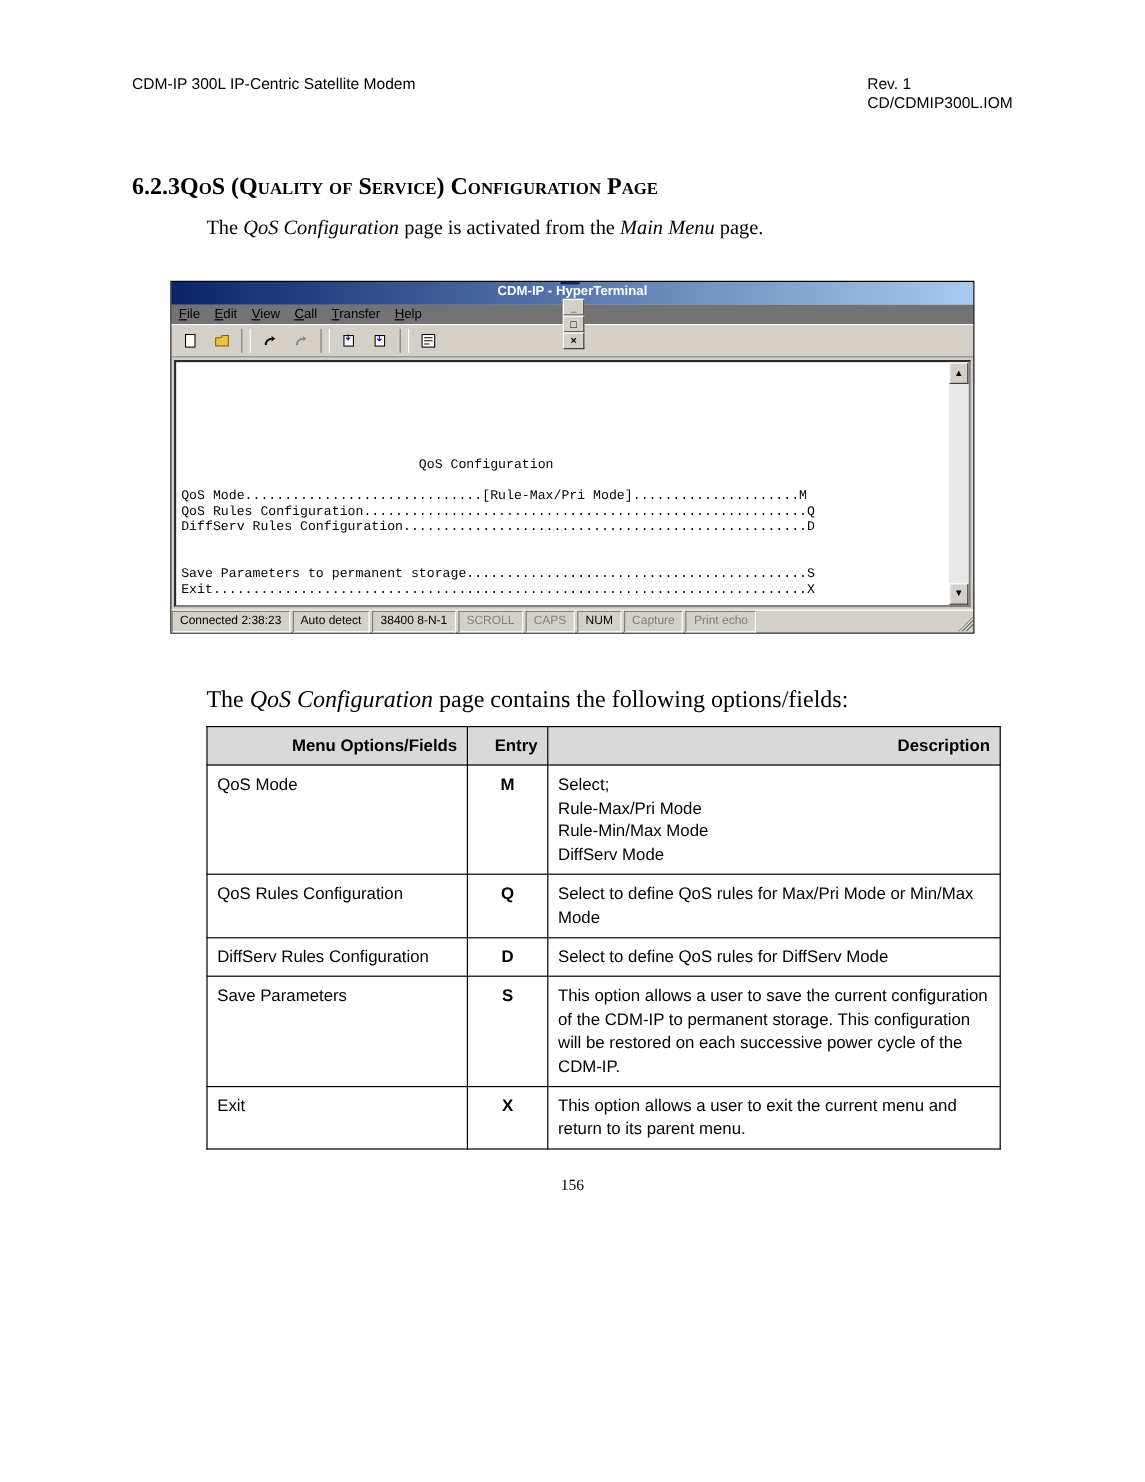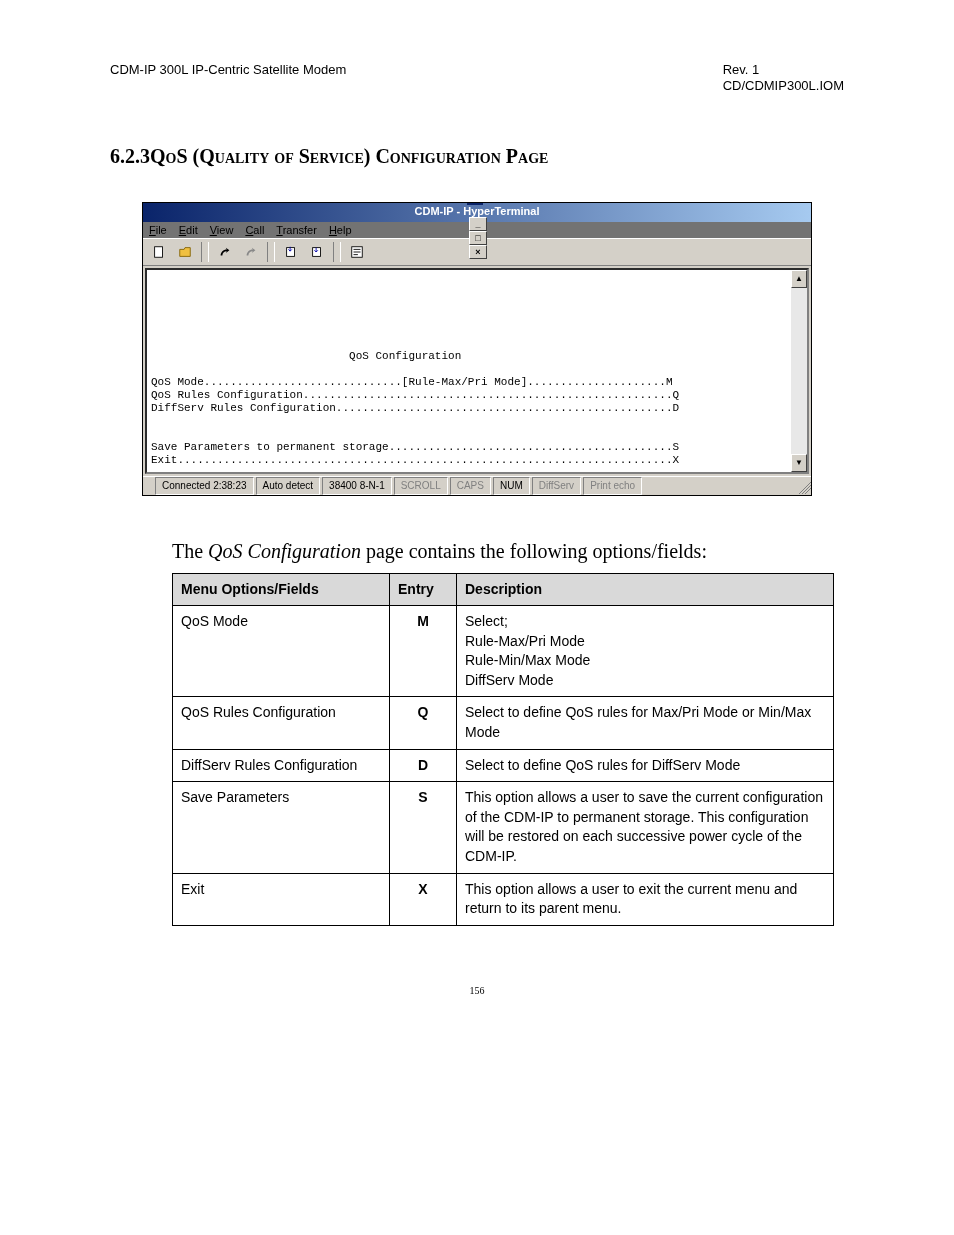--- a/index.html
+++ b/index.html
@@ -153,21 +153,20 @@
     font-size:8px;
   }
   .strack { flex:1; background:#e8e8e8; }
   .statusbar {
     background: #d4d0c8;
     border-top: 1px solid #fff;
     font-size: 10px;
     display: flex;
     align-items: center;
     height: 18px;
-    padding-left: 12px;
   }
   .statusbar .cell {
     border: 1px solid #808080;
     border-top-color:#808080; border-left-color:#808080;
     border-right-color:#fff; border-bottom-color:#fff;
     padding: 1px 6px;
     height:14px; line-height:14px;
     margin-right:2px;
     white-space:nowrap;
   }
@@ -195,55 +194,59 @@
   table.opts th, table.opts td {
     border: 1px solid #000;
     padding: 6px 8px;
     text-align: left;
     vertical-align: top;
     line-height: 1.4;
   }
   table.opts thead th {
     background: #d9d9d9;
     font-weight: bold;
+    text-align: right;
   }
   table.opts td.entry {
     font-weight: bold;
     text-align: center;
     width: 50px;
   }
   table.opts td.name { width: 200px; }
 
   .pagenum {
     position: absolute;
     bottom: 50px;
     left: 0; right: 0;
     text-align: center;
     font-family: "Times New Roman", Times, serif;
-    font-size: 10px;
+    font-size: 13px;
   }
 </style>
 </head>
 <body>
 
 <div class="page">
 
   <div class="hdr">
     <div>CDM-IP 300L IP-Centric Satellite Modem</div>
     <div class="hdr-right">
       <div>Rev. 1</div>
       <div>CD/CDMIP300L.IOM</div>
     </div>
   </div>
 
   <div class="section-num">
     <span>6.2.3</span>
     <span class="section-title smallcaps">QoS (Quality of Service) Configuration Page</span>
   </div>
 
+  <div class="intro">
+    <span>The </span><span class="ital">QoS Configuration</span><span> page is activated from the </span><span class="ital">Main Menu</span><span> page.</span>
+  </div>
 
   <div class="win">
     <div class="titlebar">
       <span class="ticon"></span>
       <span>CDM-IP - HyperTerminal</span>
       <span class="spacer"></span>
       <span class="winbtn">_</span>
       <span class="winbtn">□</span>
       <span class="winbtn">×</span>
     </div>
@@ -324,21 +327,21 @@
         </div>
       </div>
     </div>
     <div class="statusbar">
       <div class="cell">Connected 2:38:23</div>
       <div class="cell">Auto detect</div>
       <div class="cell">38400 8-N-1</div>
       <div class="cell dim">SCROLL</div>
       <div class="cell dim">CAPS</div>
       <div class="cell">NUM</div>
-      <div class="cell dim">DiffServ</div>
+      <div class="cell dim">Capture</div>
       <div class="cell dim">Print echo</div>
       <div class="grip"></div>
     </div>
   </div>
 
   <div class="below">
     <span>The </span><span class="ital" style="font-style:italic">QoS Configuration</span><span> page contains the following options/fields:</span>
   </div>
 
   <table class="opts">

